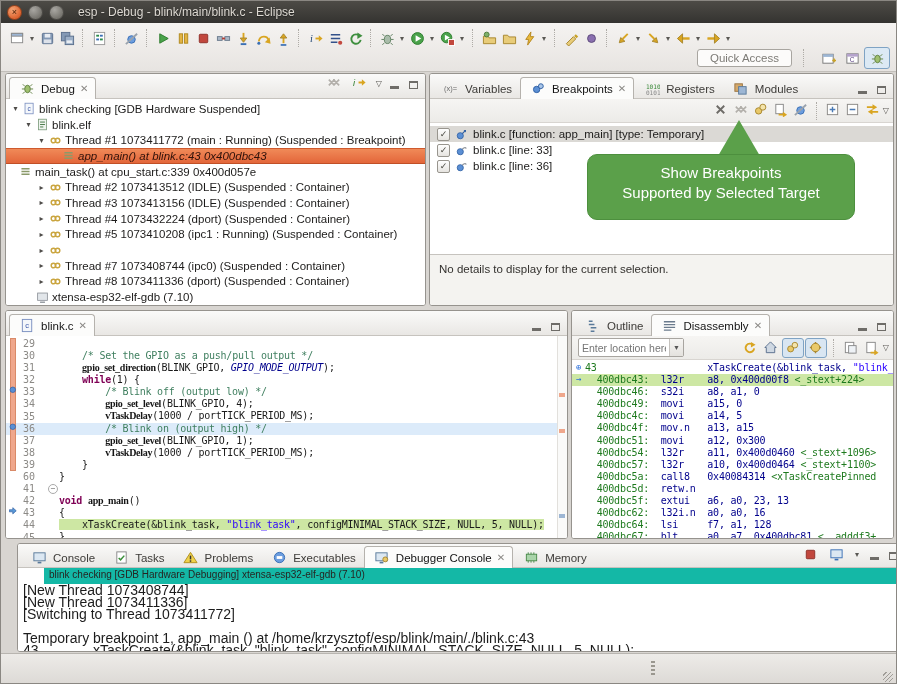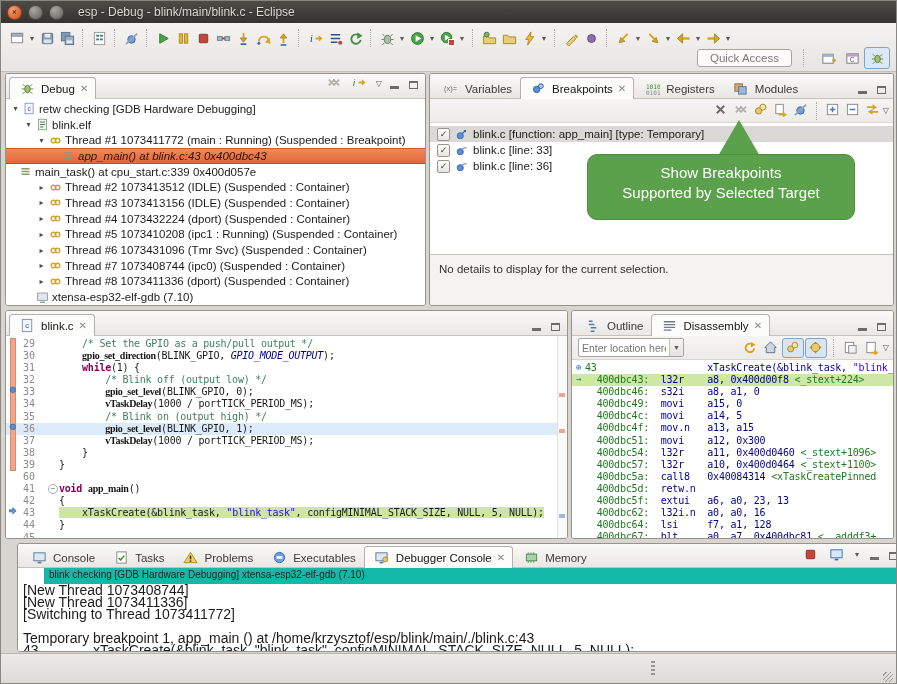--- a/index.html
+++ b/index.html
@@ -67,21 +67,21 @@
   
   .edbody{flex:1;position:relative;background:#fff;overflow:hidden;padding-top:2px;}
   .rangebar{position:absolute;left:4px;top:2px;width:6px;background:#efa78c;border:1px solid #d98a68;box-sizing:border-box;}
   .erow{display:flex;height:12.1px;line-height:12px;font-family:"DejaVu Sans Mono",monospace;font-size:10px;letter-spacing:-0.25px;white-space:pre;}
   .eann{width:17px;flex:none;position:relative;padding-left:11px;box-sizing:border-box;}
   .eann svg{width:11px;height:11px;position:absolute;left:3px;top:0px;}
   .enum{width:25px;flex:none;color:#8c8a86;letter-spacing:0;}
   .efold{width:11px;flex:none;position:relative;}
   .foldm{position:absolute;left:0;top:1px;width:8px;height:8px;border:1px solid #aaa;border-radius:50%;
     font-size:8px;line-height:7px;text-align:center;color:#777;background:#fff;}
-  .ecode{flex:1;color:#1a1a1a;}
+  .ecode{flex:1;color:#1a1a1a;margin-top:12px;}
   .erow.hlblue{background:#dcebfa;}
   .hlg{background:#cde7a3;}
   .c{color:#3f7f5f;} .k{color:#7f0055;font-weight:bold;} .f{font-weight:bold;color:#151515;font-family:Liberation Serif, serif;}
   .m{color:#00008c;font-style:italic;} .s{color:#2a00ff;} .p{color:#1a1a1a;}
   .eruler{position:absolute;right:0;top:0;width:9px;height:100%;background:#fafaf9;border-left:1px solid #e2e0dc;}
   .emark{position:absolute;left:1px;width:6px;height:4px;}
   
   .dasm{flex:1;background:#fff;overflow:hidden;padding-top:2px;}
   .drow{height:12.1px;line-height:12px;display:flex;font-family:"DejaVu Sans Mono",monospace;font-size:10px;letter-spacing:-0.2px;white-space:pre;}
   .dg{width:13px;flex:none;color:#2a6fdb;font-size:9px;text-align:center;line-height:11px;}
@@ -429,21 +429,21 @@
         <div class="trow" style="padding-left: 4px;">
           <span class="exp">▾</span>
           <span class="ti">
             <span class="ico">
               <svg viewBox="0 0 16 16">
                 <rect x="2.5" y="1.5" width="10" height="13" fill="#f4f7fb" stroke="#7a8fc0"></rect>
                 <text x="5.5" y="11" font-size="8" fill="#3a57a8">c</text>
               </svg>
             </span>
           </span>
-          <span>retw checking [GDB Hardware Debugging]</span>
+          <span>blink checking [GDB Hardware Suspended]</span>
         </div>
         <div class="trow" style="padding-left: 17px;">
           <span class="exp">▾</span>
           <span class="ti">
             <span class="ico">
               <svg viewBox="0 0 16 16">
                 <rect x="3" y="1.5" width="10" height="13" fill="#eef4ee" stroke="#7a9a7a"></rect>
                 <path d="M5 5 h6 M5 8 h6 M5 11 h4" stroke="#4a7a4a" stroke-width="1.2"></path>
               </svg>
             </span>
@@ -535,21 +535,20 @@
         <div class="trow" style="padding-left: 30px;">
           <span class="exp">▸</span>
           <span class="ti">
             <span class="ico">
               <svg viewBox="0 0 16 16">
                 <circle cx="5.5" cy="8" r="2.8" fill="none" stroke="#caa53f" stroke-width="1.8"></circle>
                 <circle cx="10.5" cy="8" r="2.8" fill="none" stroke="#caa53f" stroke-width="1.8"></circle>
               </svg>
             </span>
           </span>
-          <span>Thread #6 1073431096 (Tmr Svc) (Suspended : Container)</span>
         </div>
         <div class="trow" style="padding-left: 30px;">
           <span class="exp">▸</span>
           <span class="ti">
             <span class="ico">
               <svg viewBox="0 0 16 16">
                 <circle cx="5.5" cy="8" r="2.8" fill="none" stroke="#caa53f" stroke-width="1.8"></circle>
                 <circle cx="10.5" cy="8" r="2.8" fill="none" stroke="#caa53f" stroke-width="1.8"></circle>
               </svg>
             </span>
@@ -750,21 +749,21 @@
         </span>
       </div>
       <div class="edbody">
         <span class="rangebar" style="height: 133.1px;"></span>
         <div class="erow"><span class="eann"></span><span class="enum">29</span><span class="efold"></span><span class="ecode"><span class="p">    </span><span class="c">/* Set the GPIO as a push/pull output */</span></span></div>
         <div class="erow"><span class="eann"></span><span class="enum">30</span><span class="efold"></span><span class="ecode"><span class="p">    </span><span class="f">gpio_set_direction</span><span class="p">(BLINK_GPIO, </span><span class="m">GPIO_MODE_OUTPUT</span><span class="p">);</span></span></div>
         <div class="erow"><span class="eann"></span><span class="enum">31</span><span class="efold"></span><span class="ecode"><span class="p">    </span><span class="k">while</span><span class="p">(1) {</span></span></div>
         <div class="erow"><span class="eann"></span><span class="enum">32</span><span class="efold"></span><span class="ecode"><span class="p">        </span><span class="c">/* Blink off (output low) */</span></span></div>
         <div class="erow"><span class="eann"><span class="ico"><svg viewBox="0 0 16 16">
                 <circle cx="5.5" cy="5.5" r="4" fill="#5b8fd4" stroke="#2e5fa3"></circle>
-              </svg></span></span><span class="enum">33</span><span class="efold"></span><span class="ecode"><span class="p">        </span><span class="f">gpio_set_level</span><span class="p">(BLINK_GPIO, 0);</span></span></div>
+              </svg></span></span><span class="enum">33</span><span class="efold"></span><span class="ecode"><span class="p">        </span><span class="f">gpio_set_level</span><span class="p">(BLINK_GPIO, 4);</span></span></div>
         <div class="erow"><span class="eann"></span><span class="enum">34</span><span class="efold"></span><span class="ecode"><span class="p">        </span><span class="f">vTaskDelay</span><span class="p">(1000 / portTICK_PERIOD_MS);</span></span></div>
         <div class="erow"><span class="eann"></span><span class="enum">35</span><span class="efold"></span><span class="ecode"><span class="p">        </span><span class="c">/* Blink on (output high) */</span></span></div>
         <div class="erow hlblue"><span class="eann"><span class="ico"><svg viewBox="0 0 16 16">
                 <circle cx="5.5" cy="5.5" r="4" fill="#5b8fd4" stroke="#2e5fa3"></circle>
               </svg></span></span><span class="enum">36</span><span class="efold"></span><span class="ecode"><span class="p">        </span><span class="f">gpio_set_level</span><span class="p">(BLINK_GPIO, 1);</span></span></div>
         <div class="erow"><span class="eann"></span><span class="enum">37</span><span class="efold"></span><span class="ecode"><span class="p">        </span><span class="f">vTaskDelay</span><span class="p">(1000 / portTICK_PERIOD_MS);</span></span></div>
         <div class="erow"><span class="eann"></span><span class="enum">38</span><span class="efold"></span><span class="ecode"><span class="p">    }</span></span></div>
         <div class="erow"><span class="eann"></span><span class="enum">39</span><span class="efold"></span><span class="ecode"><span class="p">}</span></span></div>
         <div class="erow"><span class="eann"></span><span class="enum">60</span><span class="efold"></span><span class="ecode"></span></div>
         <div class="erow"><span class="eann"></span><span class="enum">41</span><span class="efold"><span class="foldm">−</span></span><span class="ecode"><span class="k">void</span><span class="p"> </span><span class="f">app_main</span><span class="p">()</span></span></div>

